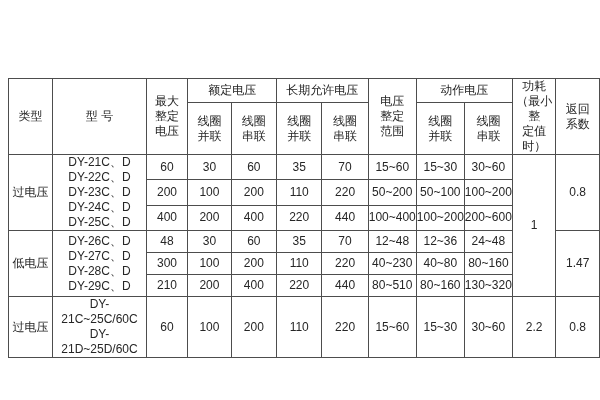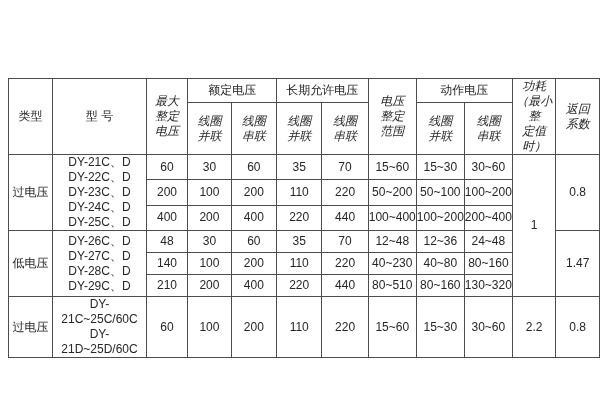--- a/index.html
+++ b/index.html
@@ -29,21 +29,21 @@
     padding: 0;
     margin: 0;
     text-align: center;
     vertical-align: middle;
     color: #262626;
     font-weight: normal;
     font-size: 12px;
     line-height: 15px;
     overflow: hidden;
   }
-  .ml { white-space: pre-line; font-style: italic; }
+  .ml { white-space: pre-line; }
   td.model {
     font-size: 11px;
     line-height: 13px;
     white-space: pre-line;
   }
   tr.h1 { height: 21px; }
   tr.h2 { height: 45px; padding-left: 39px; }
   tr.dr { height: 22px; }
   tr.lr { height: 43px; }
 </style>
@@ -130,40 +130,40 @@
         <td>100~200</td>
       </tr>
       <tr class="dr">
         <td>400</td>
         <td>200</td>
         <td>400</td>
         <td>220</td>
         <td>440</td>
         <td>100~400</td>
         <td>100~200</td>
-        <td>200~400</td>
+        <td>200~600</td>
       </tr>
       <tr class="dr">
         <td rowspan="3">低电压</td>
         <td rowspan="3" class="model">DY-26C、D
 DY-27C、D
 DY-28C、D
 DY-29C、D</td>
         <td>48</td>
         <td>30</td>
         <td>60</td>
         <td>35</td>
         <td>70</td>
         <td>12~48</td>
         <td>12~36</td>
         <td>24~48</td>
         <td rowspan="3">1.47</td>
       </tr>
       <tr class="dr">
-        <td>140</td>
+        <td>300</td>
         <td>100</td>
         <td>200</td>
         <td>110</td>
         <td>220</td>
         <td>40~230</td>
         <td>40~80</td>
         <td>80~160</td>
       </tr>
       <tr class="dr">
         <td>210</td>

